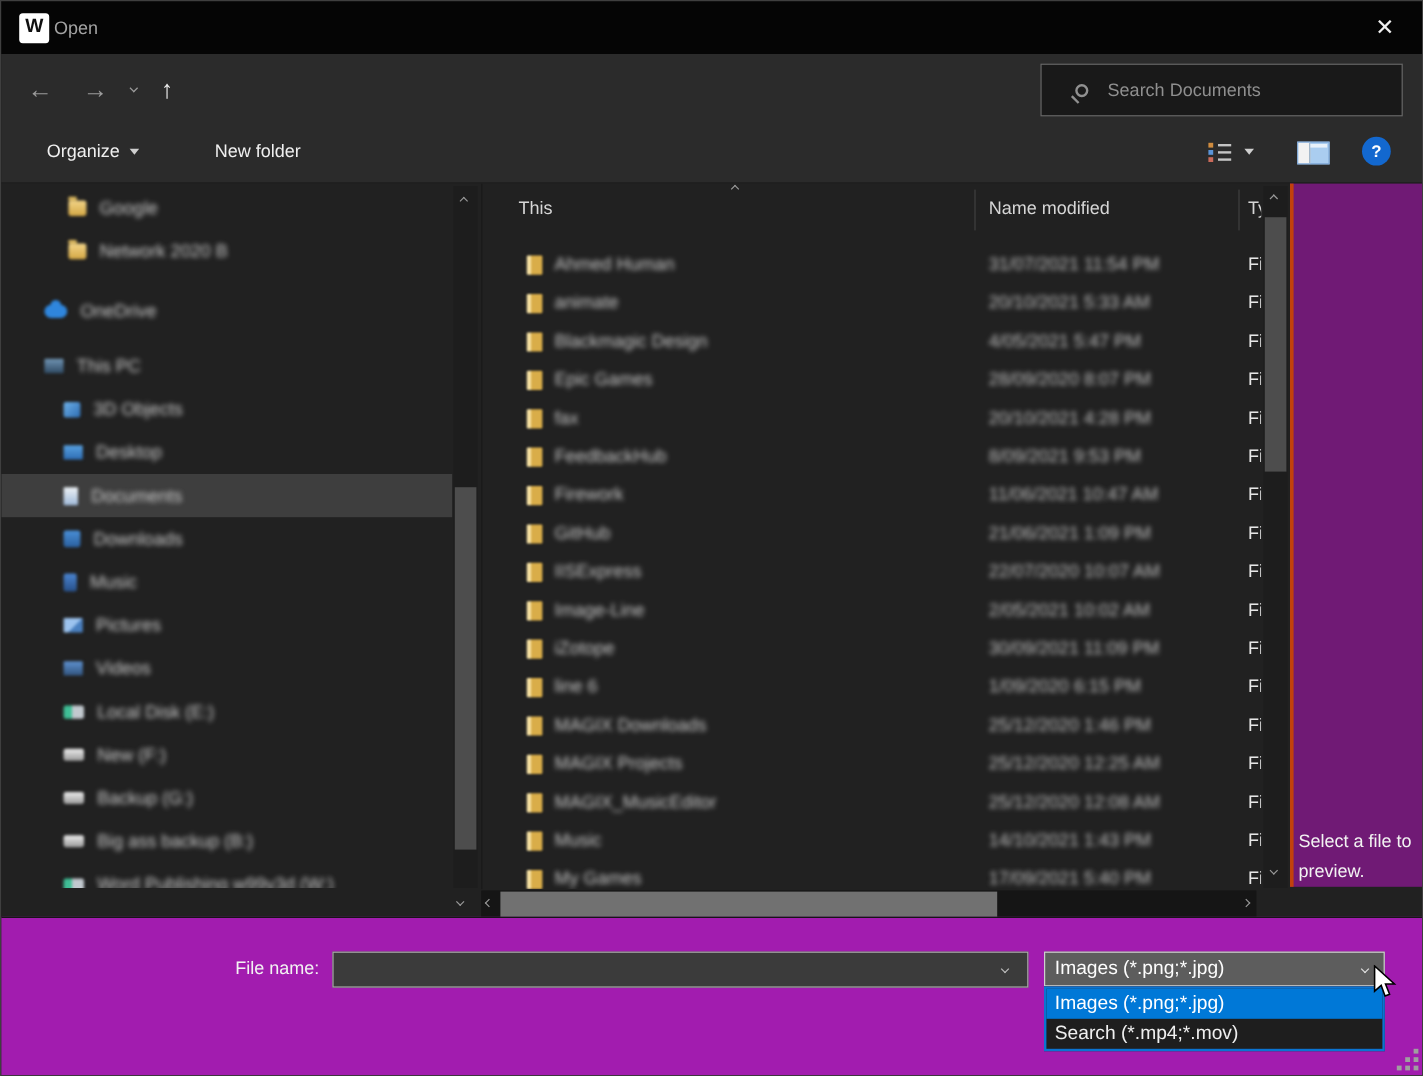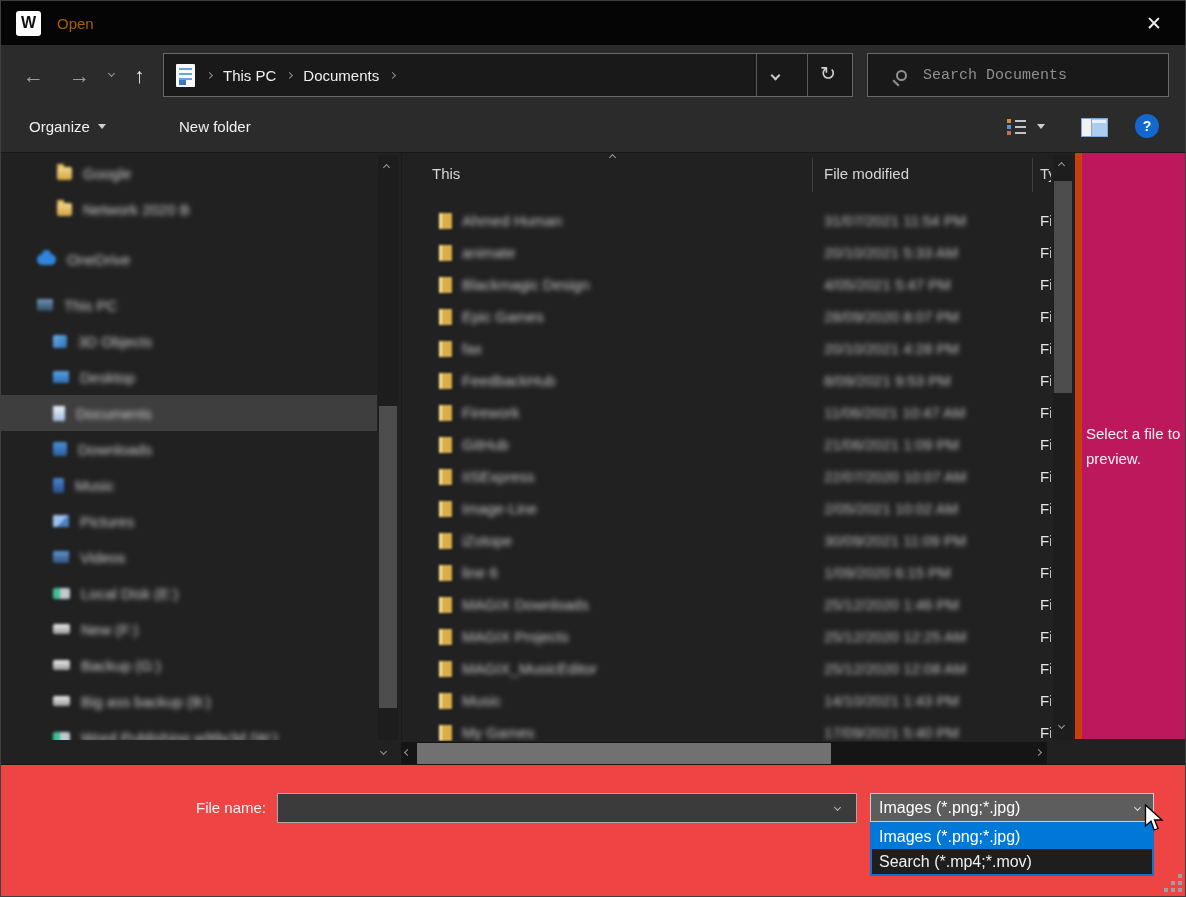--- a/index.html
+++ b/index.html
@@ -9,41 +9,41 @@
 
   .chev{display:inline-block;width:7px;height:7px;border-right:2px solid currentColor;border-bottom:2px solid currentColor}
   .chev.down{transform:rotate(45deg)} .chev.right{transform:rotate(-45deg)}
   .chev.up{transform:rotate(-135deg)} .chev.left{transform:rotate(135deg)}
   .chev.sm{width:5px;height:5px;border-width:1.5px}
 
   
   .titlebar{position:absolute;left:0;top:0;right:0;height:44px;background:#050505;display:flex;align-items:center}
   .app-icon{width:25px;height:25px;margin-left:15px;background:#fff;border-radius:3px;
             display:flex;align-items:center;justify-content:center;color:#101010;font-weight:bold;font-size:16px}
-  .title-text{margin-left:16px;font-size:15px;color:#a16207}
+  .title-text{margin-left:4px;font-size:15px;color:#a3a3a3}
   .close-btn{position:absolute;right:16px;top:8px;width:30px;height:28px;display:flex;align-items:center;justify-content:center;
              font-size:19px;color:#f0f0f0;font-weight:300}
 
   
   .band{position:absolute;left:0;top:44px;right:0;height:108px;background:#2b2b2b;border-bottom:1px solid #191919}
   .nav-btn{position:absolute;top:18px;font-size:21px;color:#9b9b9b;line-height:26px}
   .addr{position:absolute;left:162px;top:8px;width:690px;height:44px;background:#191919;border:1px solid #696969;display:flex;align-items:center}
   .doc-icon{position:relative;width:19px;height:23px;background:#fafafa;border-radius:1px;margin-left:12px;flex:none}
   .doc-icon::before{content:'';position:absolute;left:3px;right:3px;top:4px;height:12px;
       background:repeating-linear-gradient(180deg,#6aa3dd 0 2px,transparent 2px 5px)}
   .doc-icon::after{content:'';position:absolute;left:3px;bottom:2px;width:7px;height:5px;background:#3c78c0}
   .crumb{font-size:15px;color:#f0f0f0;padding:0 6px}
   .crumb-sep{color:#8f8f8f;margin:0 5px}
   .addr-div{position:absolute;top:0;width:1px;height:42px;background:#5c5c5c}
   .addr-chev{position:absolute;left:608px;top:18px;color:#c8c8c8}
   .refresh{position:absolute;left:656px;top:8px;font-size:19px;color:#d0d0d0}
   .searchbox{position:absolute;left:866px;top:8px;width:302px;height:44px;background:#191919;border:1px solid #696969;display:flex;align-items:center}
   .mag{position:relative;width:11px;height:11px;border:2px solid #909090;border-radius:50%;margin-left:28px;flex:none}
   .mag::after{content:'';position:absolute;left:-6px;top:10px;width:8px;height:2px;background:#909090;transform:rotate(45deg)}
-  .search-input{flex:1;background:transparent;border:none;outline:none;color:#d8d8d8;font-size:15px;margin-left:16px;font-family:Liberation Mono, monospace}
+  .search-input{flex:1;background:transparent;border:none;outline:none;color:#d8d8d8;font-size:15px;margin-left:16px;font-family:Liberation Sans, sans-serif}
   .search-input::placeholder{color:#8f8f8f}
 
   .tb-item{position:absolute;top:73px;font-size:15px;color:#f0f0f0;display:flex;align-items:center;gap:8px}
   .caret{width:0;height:0;border-left:4px solid transparent;border-right:4px solid transparent;border-top:5px solid #cfcfcf}
   .vl-icon{position:relative;width:20px;height:17px}
   .vl-icon::before{content:'';position:absolute;left:1px;top:1px;width:4px;height:4px;background:#cf8c3f;
       box-shadow:0 6px 0 #5a94d8,0 12px 0 #c96a5a}
   .vl-icon::after{content:'';position:absolute;left:9px;top:2px;width:11px;height:2px;background:#c4c4c4;
       box-shadow:0 6px 0 #c4c4c4,0 12px 0 #c4c4c4}
   .pv-icon{position:relative;width:27px;height:19px;background:#aacdf0;border:1px solid #7fa8d8}
@@ -86,31 +86,31 @@
   .frow{position:relative;height:32px}
   .f-ic{position:absolute;left:37px;top:8px;width:13px;height:16px;border-radius:1px;
         background:linear-gradient(90deg,#f7e2a4 25%,#d9ad49 25%);filter:blur(1px)}
   .f-name{position:absolute;left:60px;top:7px;font-size:15px;color:#d8d8d8;white-space:nowrap;filter:blur(2.4px);opacity:.9}
   .f-date{position:absolute;left:422px;top:7px;font-size:15px;color:#cfcfcf;white-space:nowrap;filter:blur(2.4px);opacity:.9}
   .f-type{position:absolute;left:638px;top:7px;width:13px;font-size:15px;color:#e6e6e6;white-space:nowrap;overflow:hidden}
 
   .v-scroll{position:absolute;left:1052px;top:2px;width:20px;height:585px;background:#1d1d1d}
   .v-thumb{position:absolute;left:1px;right:1px;top:26px;height:212px;background:#4d4d4d}
 
-  .preview{position:absolute;left:1074px;top:0;right:0;height:586px;background:#be185d;border-left:7px solid #c2410c;
-           display:flex;align-items:center}
+  .preview{position:absolute;left:1074px;top:0;right:0;height:586px;background:#701a75;border-left:3px solid #c2410c;
+           display:flex;align-items:flex-end}
   .preview-msg{width:100px;margin-left:4px;font-size:15px;line-height:25px;color:#f2f2f2}
 
   .hscroll-row{position:absolute;left:0;top:588px;right:0;height:25px}
   .hbar{position:absolute;left:400px;top:1px;width:646px;height:23px;background:#151515}
   .h-thumb{position:absolute;left:16px;top:1px;width:414px;height:21px;background:#717171}
   .h-chev{position:absolute;top:8px;color:#9a9a9a}
 
   
-  .footer{position:absolute;left:0;right:0;bottom:0;height:132px;background:#ef4444;border-top:1px solid #161616}
+  .footer{position:absolute;left:0;right:0;bottom:0;height:132px;background:#a21caf;border-top:1px solid #161616}
   .fn-label{position:absolute;left:0;top:28px;width:265px;height:30px;line-height:30px;text-align:right;font-size:15px;color:#f2f2f2}
   .fn-input{position:absolute;left:276px;top:28px;width:580px;height:30px;background:#3b3b3b;border:1px solid #a9a9a9;
             color:#f0f0f0;font-size:15px;padding:0 26px 0 8px;outline:none;font-family:inherit}
   .fn-chev{position:absolute;left:834px;top:40px;color:#bdbdbd}
   .ft-select{position:absolute;left:869px;top:28px;width:284px;height:29px;background:#5d5d5d;border:1px solid #cfcfcf;
              font-size:16px;color:#fdfdfd;display:flex;align-items:center;padding-left:8px}
   .ft-chev{position:absolute;left:1134px;top:40px;color:#e0e0e0}
   .dd-list{position:absolute;left:869px;top:57px;width:284px;background:#1e1e1e;border:2px solid #0b74d1;z-index:5}
   .dd-item{height:25px;line-height:25px;padding-left:7px;font-size:16px;color:#efefef;white-space:nowrap}
   .dd-item.hl{background:#0078d7;color:#fff}
@@ -128,39 +128,27 @@
   <div class="title-text">Open</div>
   <div class="close-btn">✕</div>
 </div>
 
 <div class="band">
   <div class="nav-btn" style="left:22px">←</div>
   <div class="nav-btn" style="left:68px">→</div>
   <span class="chev down sm" style="position:absolute;left:108px;top:26px;color:#9a9a9a"></span>
   <div class="nav-btn" style="left:133px;color:#ececec">↑</div>
 
-  <div class="addr">
-    <span class="doc-icon"></span>
-    <span class="chev right sm crumb-sep" style="margin-left:12px"></span>
-    <span class="crumb">This PC</span>
-    <span class="chev right sm crumb-sep"></span>
-    <span class="crumb">Documents</span>
-    <span class="chev right sm crumb-sep"></span>
-    <span class="addr-div" style="left:592px"></span>
-    <span class="chev down addr-chev"></span>
-    <span class="addr-div" style="left:643px"></span>
-    <span class="refresh">↻</span>
-  </div>
 
   <div class="searchbox">
     <span class="mag"></span>
     <input class="search-input" placeholder="Search Documents" style="">
   </div>
 
-  <div class="tb-item" style="left:28px">
+  <div class="tb-item" style="left:38px">
     <span>Organize</span>
     <span class="caret"></span>
   </div>
   <div class="tb-item" style="left:178px">
     <span>New folder</span>
   </div>
   <div class="tb-item" style="left:1005px;gap:11px">
     <span class="vl-icon"></span>
     <span class="caret"></span>
   </div>
@@ -239,21 +227,21 @@
     </div>
 
   <div class="sb-scroll">
     <span class="chev up sm scroll-chev" style="top:10px"></span>
     <div class="sb-thumb"></div>
   </div>
 
   <div class="listpane">
     <span class="chev up sm sort-chev"></span>
     <div class="col-head" style="left:30px">This</div>
-    <div class="col-head" style="left:422px">File modified</div>
+    <div class="col-head" style="left:422px">Name modified</div>
     <div class="col-head" style="left:638px;width:13px;overflow:hidden">Type</div>
     <div class="hsep" style="left:410px"></div>
     <div class="hsep" style="left:630px"></div>
     <div class="rows">
         <div class="frow">
           <span class="f-ic"></span>
           <span class="f-name">Ahmed Human</span>
           <span class="f-date">31/07/2021 11:54 PM</span>
           <span class="f-type">File folder</span>
         </div>

